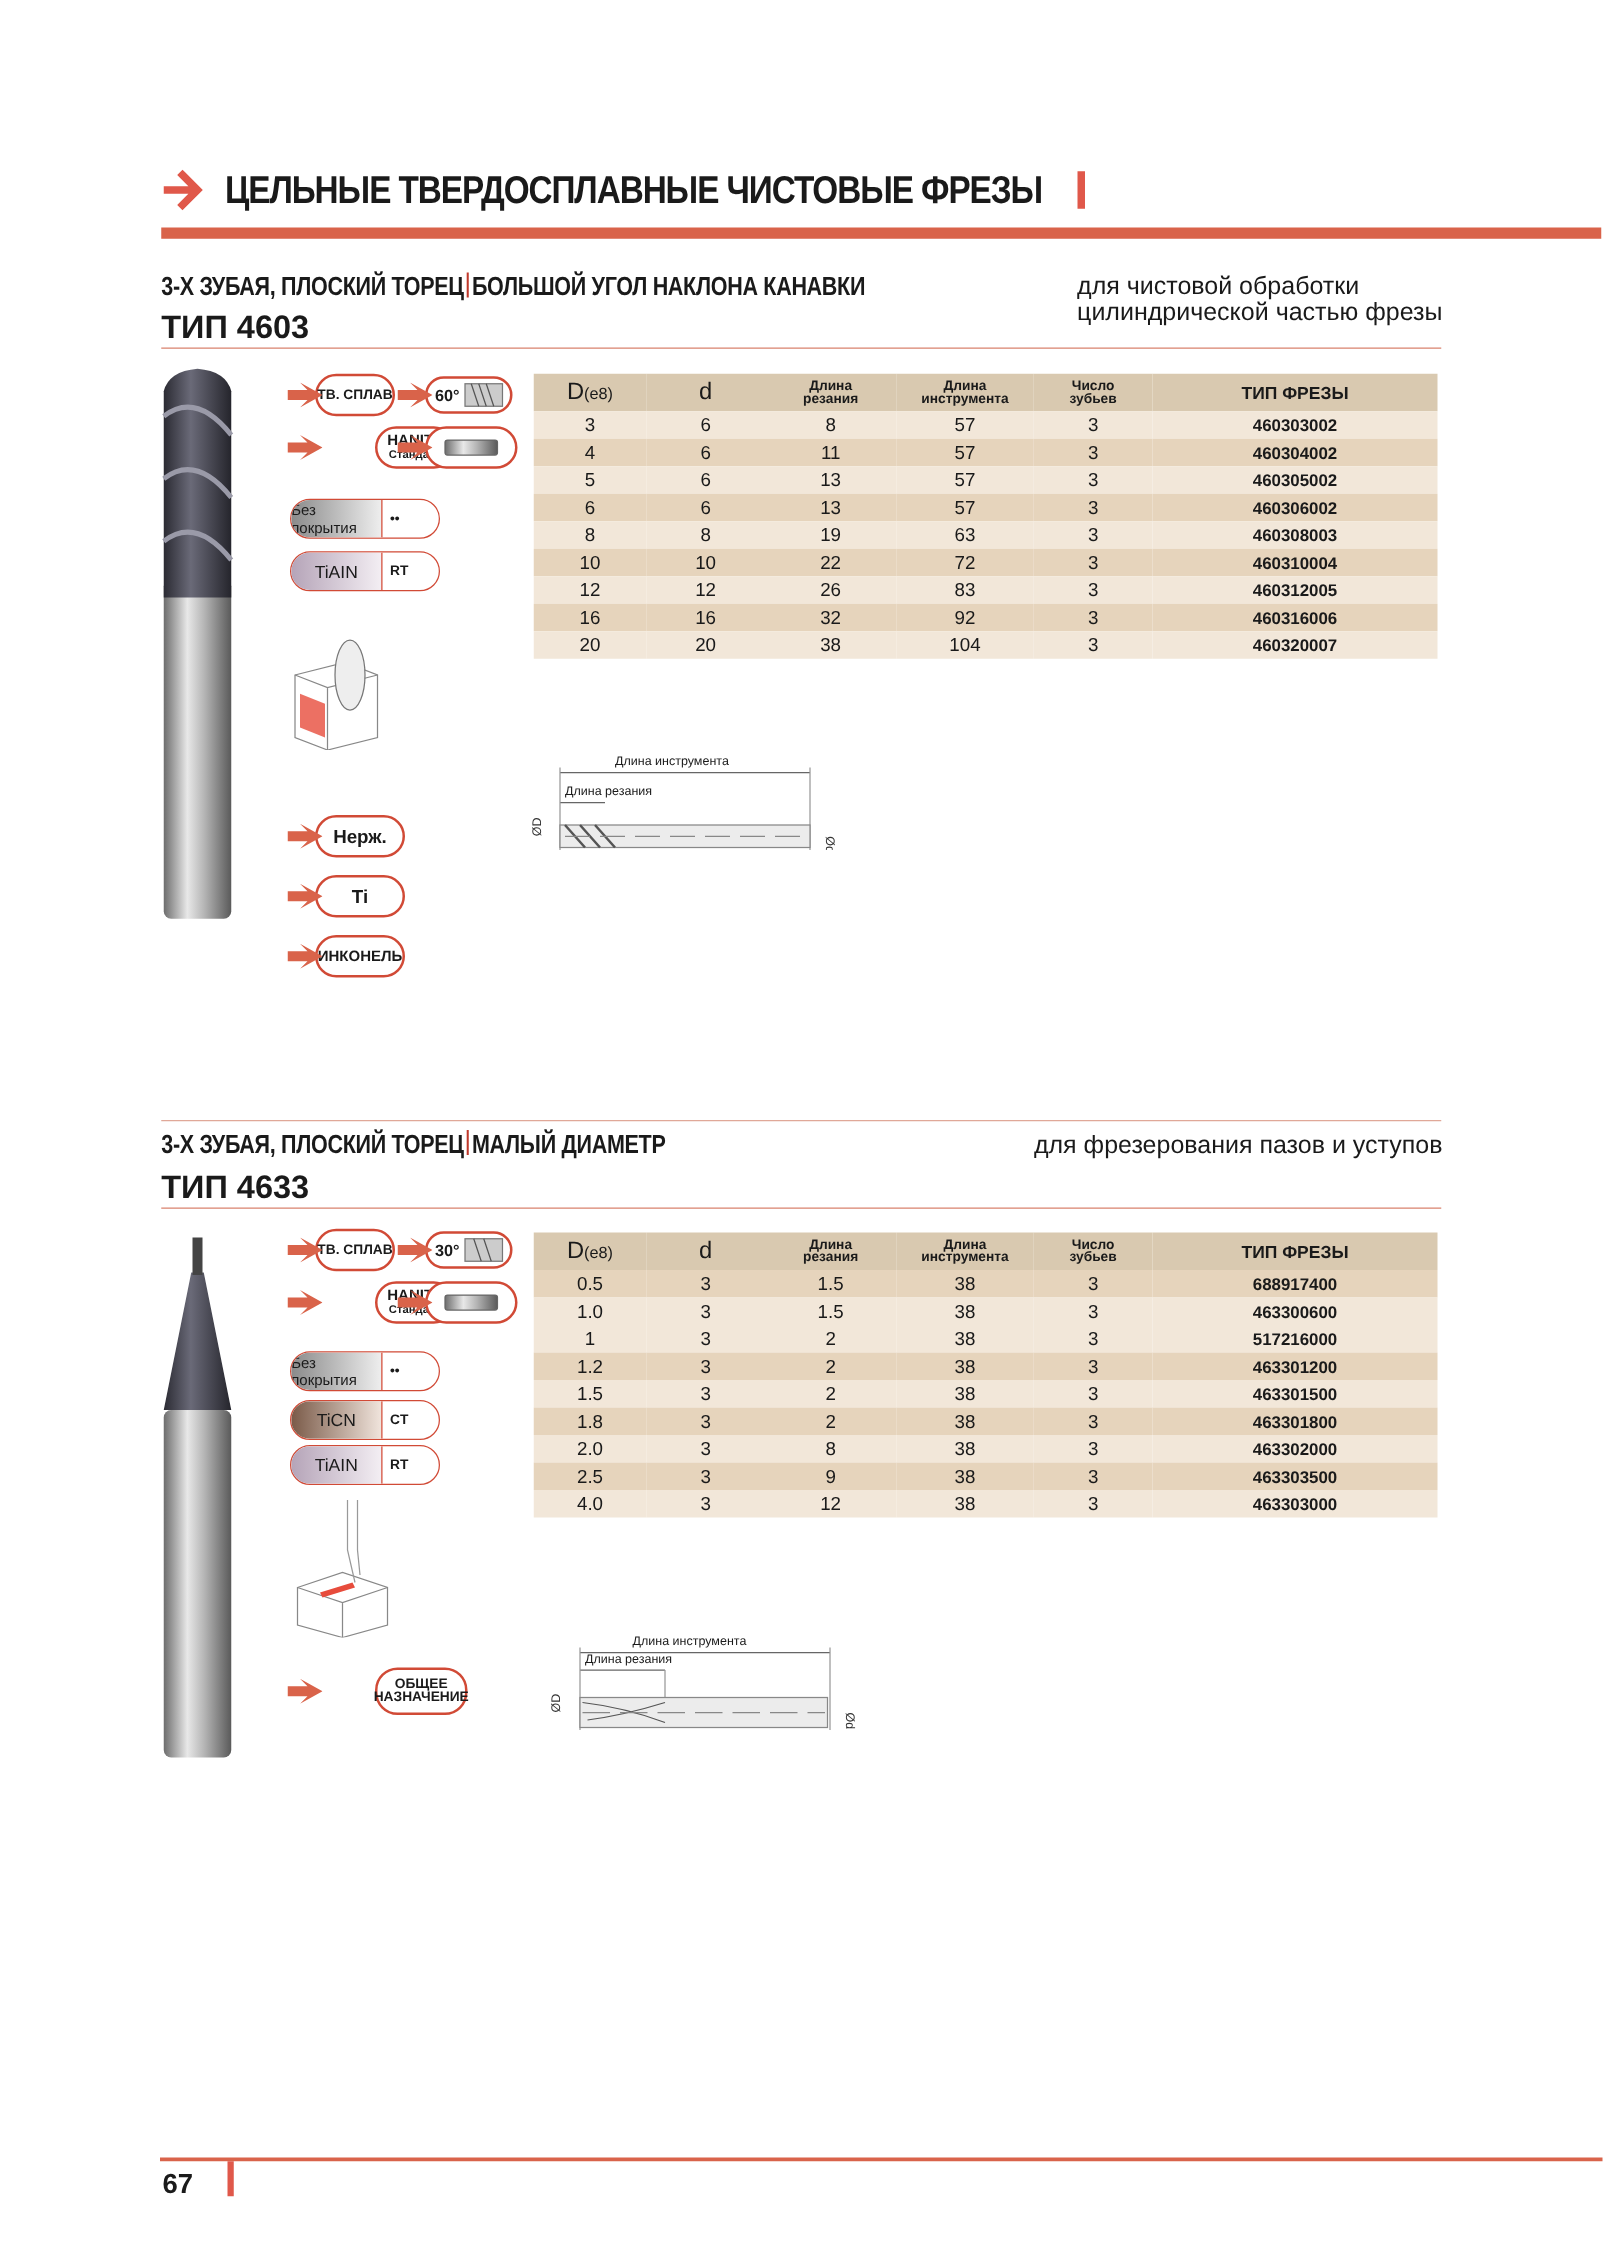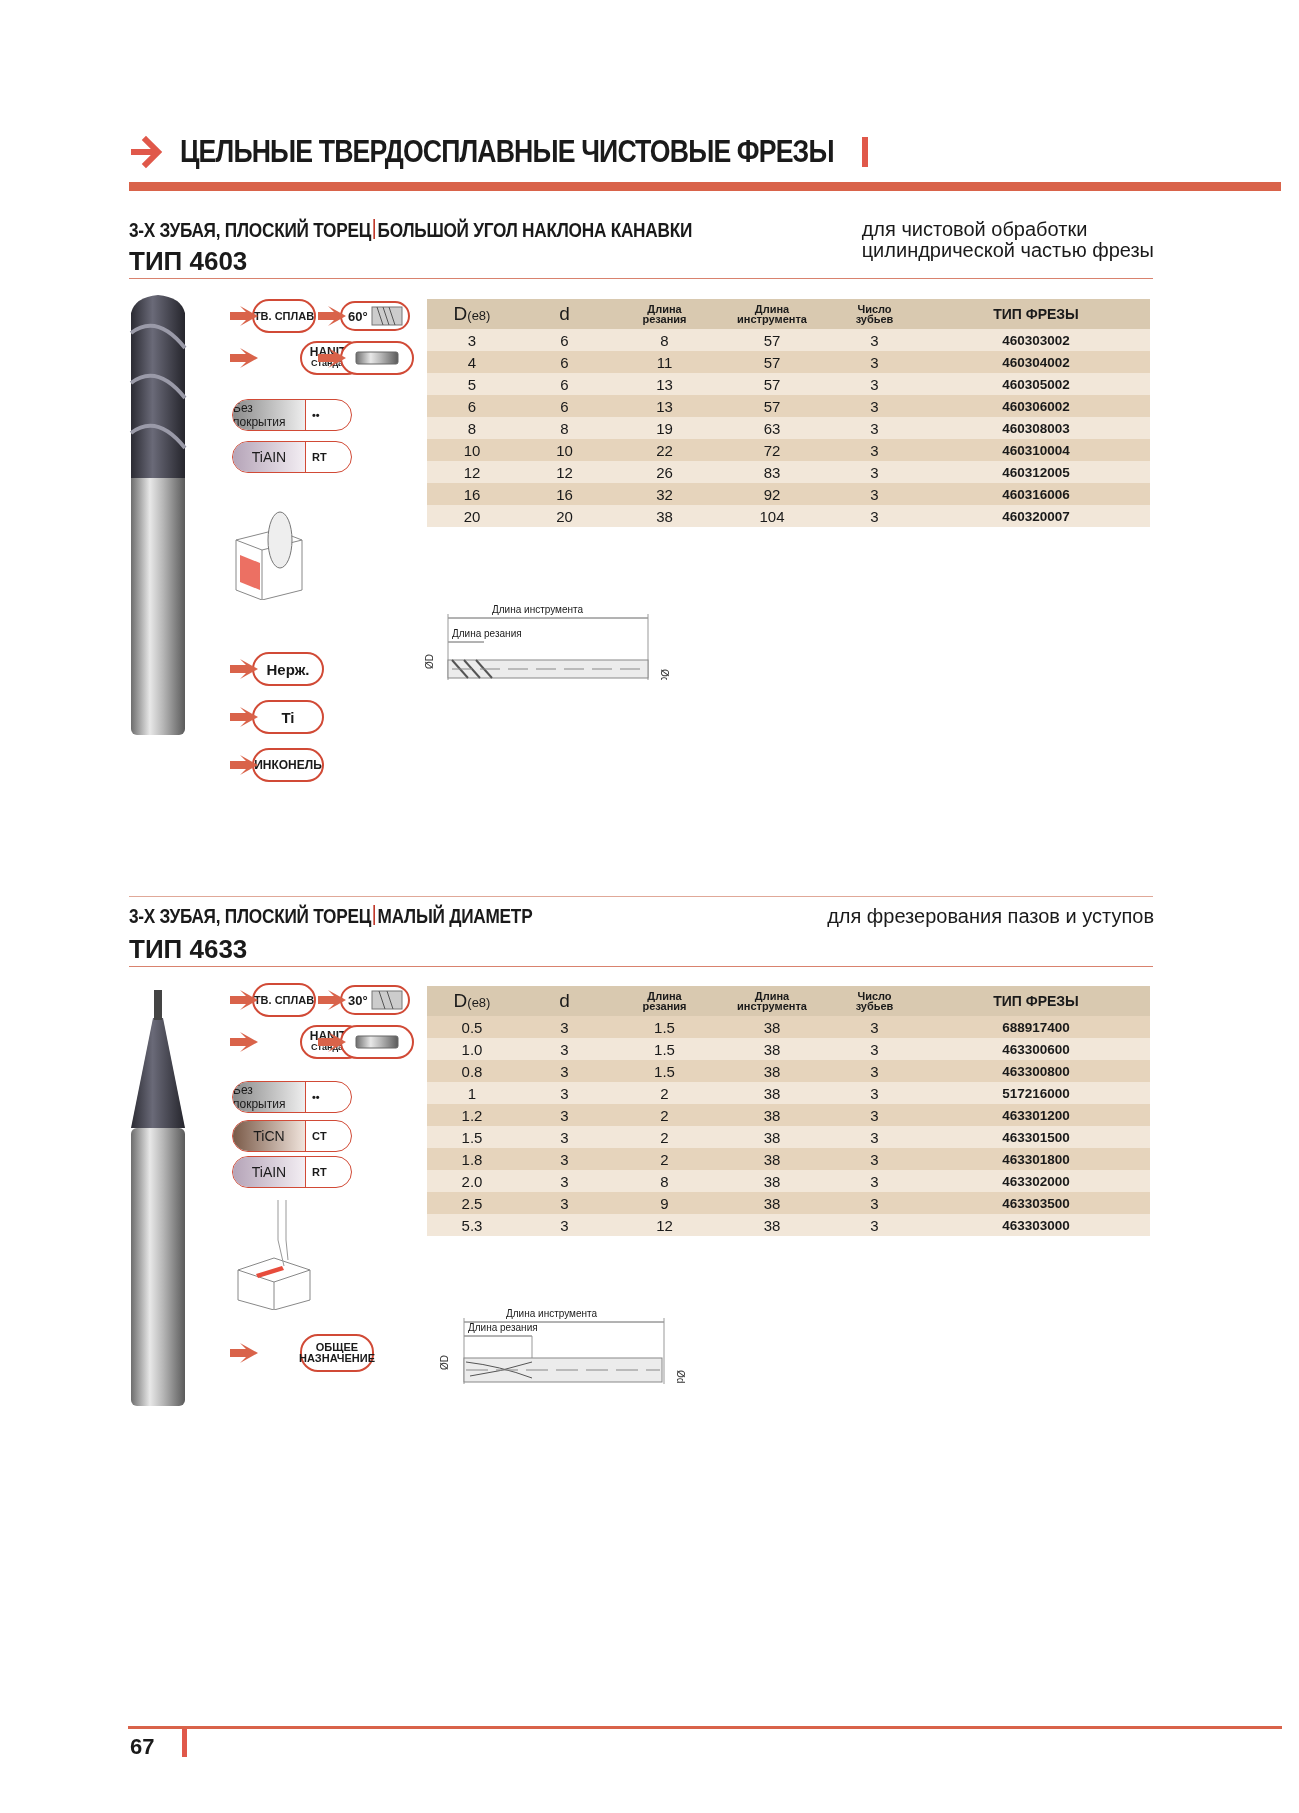--- a/index.html
+++ b/index.html
@@ -397,78 +397,70 @@
         <td class="code">688917400</td>
       </tr>
       <tr class="odd">
         <td>1.0</td>
         <td>3</td>
         <td>1.5</td>
         <td>38</td>
         <td>3</td>
         <td class="code">463300600</td>
       </tr>
-      <tr class="even">
-        <td>0.8</td>
-        <td>3</td>
+      <tr class="odd">
+        <td>1</td>
+        <td>3</td>
+        <td>2</td>
+        <td>38</td>
+        <td>3</td>
+        <td class="code">517216000</td>
+      </tr>
+      <tr class="even">
+        <td>1.2</td>
+        <td>3</td>
+        <td>2</td>
+        <td>38</td>
+        <td>3</td>
+        <td class="code">463301200</td>
+      </tr>
+      <tr class="odd">
         <td>1.5</td>
-        <td>38</td>
-        <td>3</td>
-        <td class="code">463300800</td>
-      </tr>
-      <tr class="odd">
-        <td>1</td>
         <td>3</td>
         <td>2</td>
         <td>38</td>
         <td>3</td>
-        <td class="code">517216000</td>
-      </tr>
-      <tr class="even">
-        <td>1.2</td>
+        <td class="code">463301500</td>
+      </tr>
+      <tr class="even">
+        <td>1.8</td>
         <td>3</td>
         <td>2</td>
         <td>38</td>
         <td>3</td>
-        <td class="code">463301200</td>
-      </tr>
-      <tr class="odd">
-        <td>1.5</td>
-        <td>3</td>
-        <td>2</td>
-        <td>38</td>
-        <td>3</td>
-        <td class="code">463301500</td>
-      </tr>
-      <tr class="even">
-        <td>1.8</td>
-        <td>3</td>
-        <td>2</td>
-        <td>38</td>
-        <td>3</td>
         <td class="code">463301800</td>
       </tr>
       <tr class="odd">
         <td>2.0</td>
         <td>3</td>
         <td>8</td>
         <td>38</td>
         <td>3</td>
         <td class="code">463302000</td>
       </tr>
       <tr class="even">
         <td>2.5</td>
         <td>3</td>
         <td>9</td>
         <td>38</td>
         <td>3</td>
         <td class="code">463303500</td>
       </tr>
       <tr class="odd">
-        <td>5.3</td>
+        <td>4.0</td>
         <td>3</td>
         <td>12</td>
         <td>38</td>
         <td>3</td>
         <td class="code">463303000</td>
       </tr>
     </tbody>
 </table>
 
 <div class="abs" style="left:420px;top:1306px;width:270px;height:80px;">

